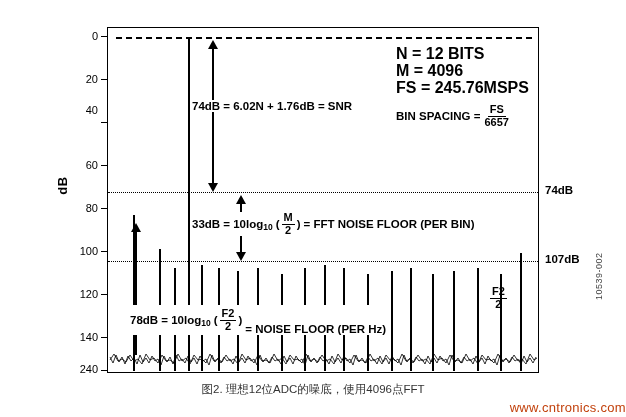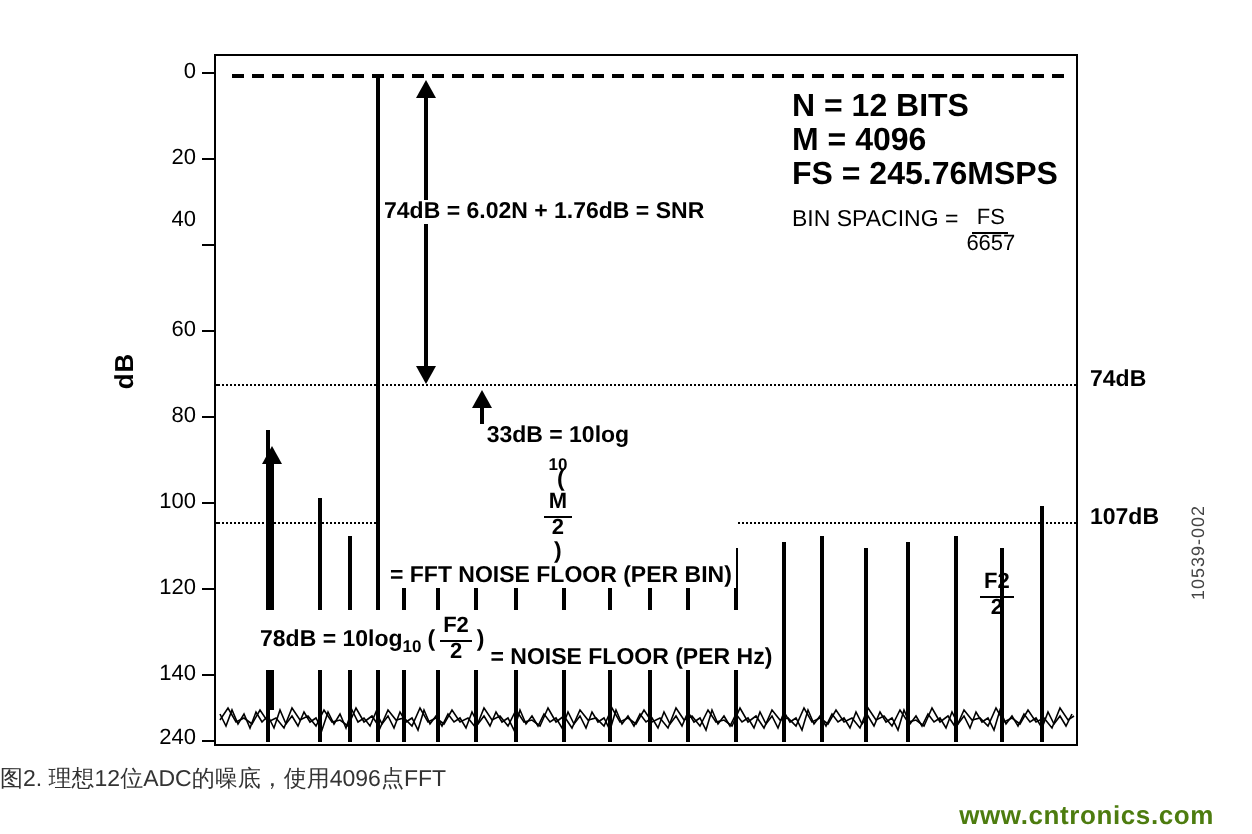--- a/index.html
+++ b/index.html
@@ -56,23 +56,23 @@
     left:396px; top:45px;
     font-size:16px;
     font-weight:bold;
     line-height:17px;
     white-space:nowrap;
   }
   .binspacing{
     position:absolute;
     left:396px; top:104px;
     font-size:11.5px;
-    font-weight:normal;
-    white-space:nowrap;
-    display:flex;
+    font-weight:bold;
+    white-space:nowrap;
+    display:flex;align-items:center;
   }
   .frac{
     display:inline-flex;
     flex-direction:column;
     align-items:center;
     vertical-align:middle;
     margin:0 2px;
     line-height:1.05;
   }
   .frac .num{border-bottom:1.3px solid #000;padding:0 2px;}
@@ -116,39 +116,39 @@
   }
 
   
   .spike{position:absolute;width:1.6px;background:#000;}
   .noisefloor{position:absolute;left:0;top:0;}
 
   
   .caption{
     position:absolute;
     left:0; top:382px; width:626px;
-    text-align:left;
+    text-align:center;
     font-size:11.5px;
     color:#333;
   }
   .sideid{
     position:absolute;
     left:594px; top:300px;
     font-size:9px;color:#444;
     transform:rotate(-90deg);
     transform-origin:left top;
     white-space:nowrap;
     letter-spacing:0.5px;
   }
   .watermark{
     position:absolute;
-    right:19px; bottom:2px;
+    right:0; bottom:2px;
     font-size:13px;
-    color:#4d7c0f;
-    font-weight:bold;
+    color:#c2410c;
+    font-weight:normal;
     letter-spacing:0.3px;
   }
   .f2label{
     position:absolute;
     font-size:11px;font-weight:bold;
     text-align:center;
   }
 </style>
 </head>
 <body>
@@ -240,21 +240,21 @@
     <span class="frac frac-s">
       <span class="num">FS</span>
       <span class="den">6657</span>
     </span>
   </div>
 
   <div class="ann" style="left:190px; top:100px;">
     <span>74dB = 6.02N + 1.76dB = SNR</span>
   </div>
 
-  <div class="ann" style="left:190px; top:212px;flex-direction:column;">
+  <div class="ann" style="left:190px; top:212px;">
     <span>33dB = 10log</span>
       <span class="sub">10</span>
     <span style="margin-left:3px;">(</span>
     <span class="frac frac-s">
       <span class="num">M</span>
       <span class="den">2</span>
     </span>
     <span>)</span>
     <span style="margin-left:3px;text-align:center;">= FFT NOISE FLOOR (PER BIN)</span>
   </div>

